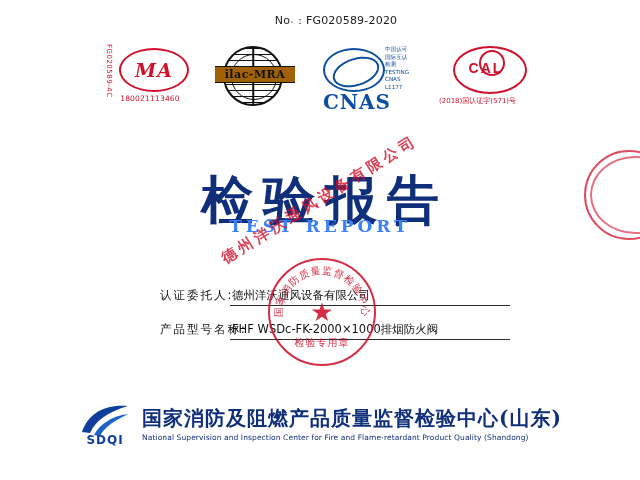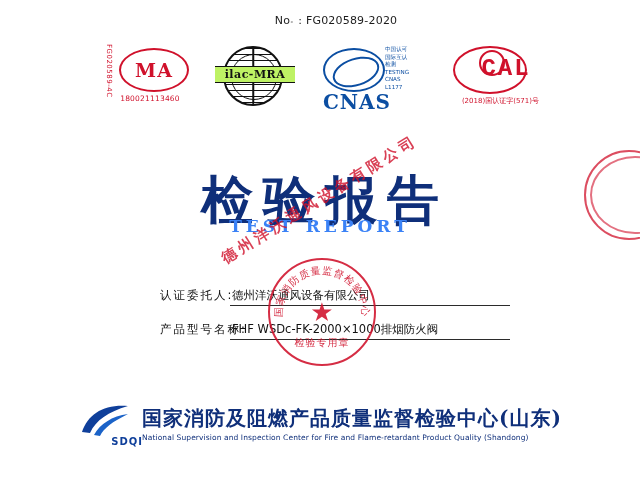--- a/index.html
+++ b/index.html
@@ -28,21 +28,21 @@
   }
   .logo-block{position:relative;width:84px;height:76px;}
 
   
   .cma-wrap{position:relative;width:84px;height:76px;}
   .cma-oval{
     position:absolute;left:14px;top:6px;width:66px;height:40px;
     border:2.5px solid #d0112b;border-radius:50%/50%;
     display:flex;align-items:center;justify-content:center;
     font-family:"DejaVu Serif","Liberation Serif",serif;
-    font-weight:bold;font-size:19px;color:#d0112b;letter-spacing:1px;
+    font-weight:bold;font-size:19px;color:#d0112b;letter-spacing:1px;font-style:italic;
   }
   .cma-left{
     position:absolute;left:0px;top:2px;
     writing-mode:vertical-rl;
     font-size:7px;color:#d0112b;letter-spacing:.5px;
     height:54px;
   }
   .cma-num{
     position:absolute;left:6px;top:52px;width:78px;text-align:center;
     font-size:7.5px;color:#d0112b;letter-spacing:.2px;
@@ -62,21 +62,21 @@
   .ilac-globe:before{
     content:"";position:absolute;left:50%;top:0;width:1.5px;height:100%;
     background:#111;transform:translateX(-50%);
   }
   .ilac-globe:after{
     content:"";position:absolute;left:10%;top:10%;width:80%;height:80%;
     border:1.5px solid #111;border-radius:50%;
   }
   .ilac-band{
     position:absolute;left:0;top:22px;width:80px;height:15px;
-    background:#bef264;border-top:1px solid #111;border-bottom:1px solid #111;
+    background:#a16207;border-top:1px solid #111;border-bottom:1px solid #111;
     display:flex;align-items:center;justify-content:center;
     font-family:"DejaVu Serif","Liberation Serif",serif;
     font-weight:bold;font-size:11px;letter-spacing:.5px;color:#111;
   }
 
   
   .cnas{position:relative;width:96px;height:66px;margin-top:4px;}
   .cnas-ring{
     position:absolute;left:2px;top:2px;width:58px;height:40px;
     border:2px solid #0b4ea2;border-radius:50%;
@@ -95,31 +95,31 @@
     font-size:5.6px;line-height:1.35;color:#0b4ea2;
   }
 
   
   .cal{position:relative;width:92px;height:76px;}
   .cal-oval{
     position:absolute;left:10px;top:4px;width:70px;height:44px;
     border:2.5px solid #d0112b;border-radius:50%;
   }
   .cal-letters{
-    position:absolute;left:28px;top:4px;width:70px;height:44px;
+    position:absolute;left:8px;top:4px;width:70px;height:44px;
     display:flex;align-items:center;justify-content:center;
-    font-family:Liberation Mono, monospace;
-    font-weight:bold;font-size:24px;color:#d0112b;letter-spacing:2px;
+    font-family:Liberation Sans, sans-serif;
+    font-weight:bold;font-size:14px;color:#d0112b;letter-spacing:2px;
   }
   .cal-mark{
     position:absolute;left:36px;top:8px;width:22px;height:22px;
     border:2px solid #d0112b;border-radius:50%;
   }
   .cal-num{
-    position:absolute;left:-4px;top:54px;width:100px;text-align:right;
+    position:absolute;left:-4px;top:54px;width:100px;text-align:left;
     font-size:7px;color:#d0112b;
   }
 
   
   .title-cn{
     position:absolute;top:166px;left:0;width:100%;
     text-align:center;
     font-family:"DejaVu Serif","Liberation Serif",serif;
     font-weight:bold;font-size:52px;letter-spacing:10px;
     color:#0f2f7a;
@@ -189,22 +189,22 @@
   }
 
   
   .footer{
     position:absolute;left:0;bottom:34px;width:100%;
     display:flex;justify-content:center;align-items:center;gap:10px;
   }
   .sdqi{position:relative;width:54px;height:44px;}
   .sdqi svg{position:absolute;left:0;top:0;}
   .sdqi .sdqi-text{
-    position:absolute;left:11px;bottom:-1px;width:54px;text-align:right;
-    font-size:10px;font-weight:bold;color:#0f3f9a;letter-spacing:1px;
+    position:absolute;left:0;bottom:-1px;width:54px;text-align:center;
+    font-size:12px;font-weight:bold;color:#0f3f9a;letter-spacing:1px;
   }
   .foot-text{max-width:420px;}
   .foot-cn{
     font-family:"DejaVu Serif","Liberation Serif",serif;
     font-weight:bold;font-size:20px;letter-spacing:1px;color:#0f2f7a;
     line-height:1.2;
   }
   .foot-en{
     font-size:7.5px;color:#0f2f7a;letter-spacing:.1px;margin-top:3px;
   }

